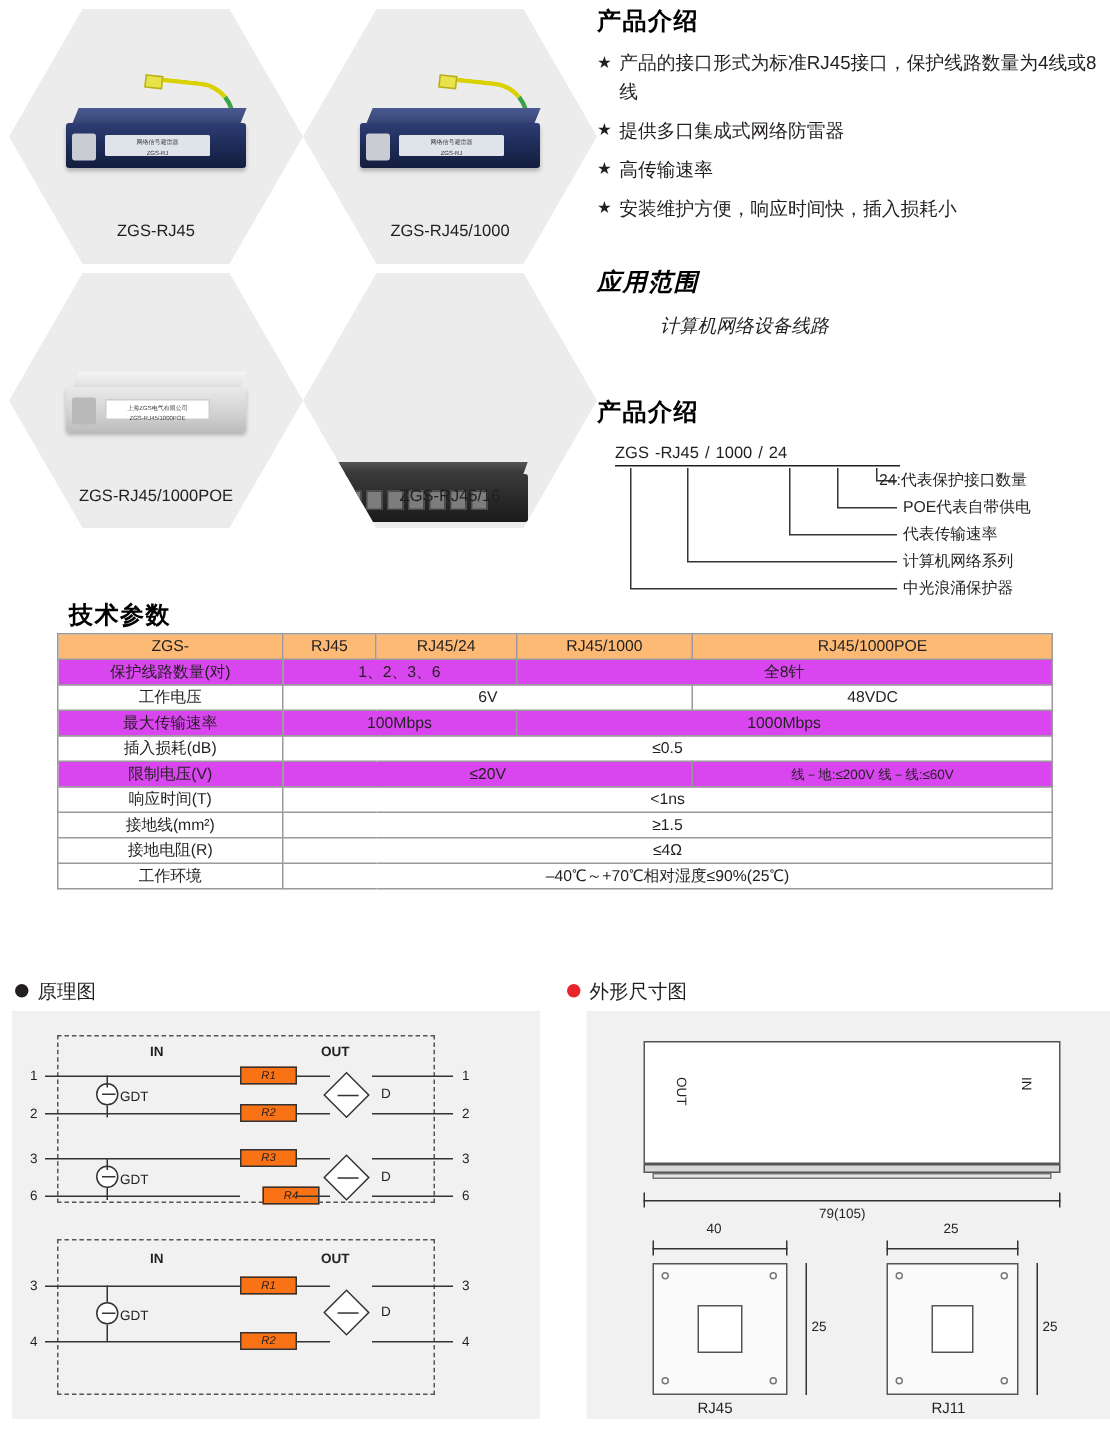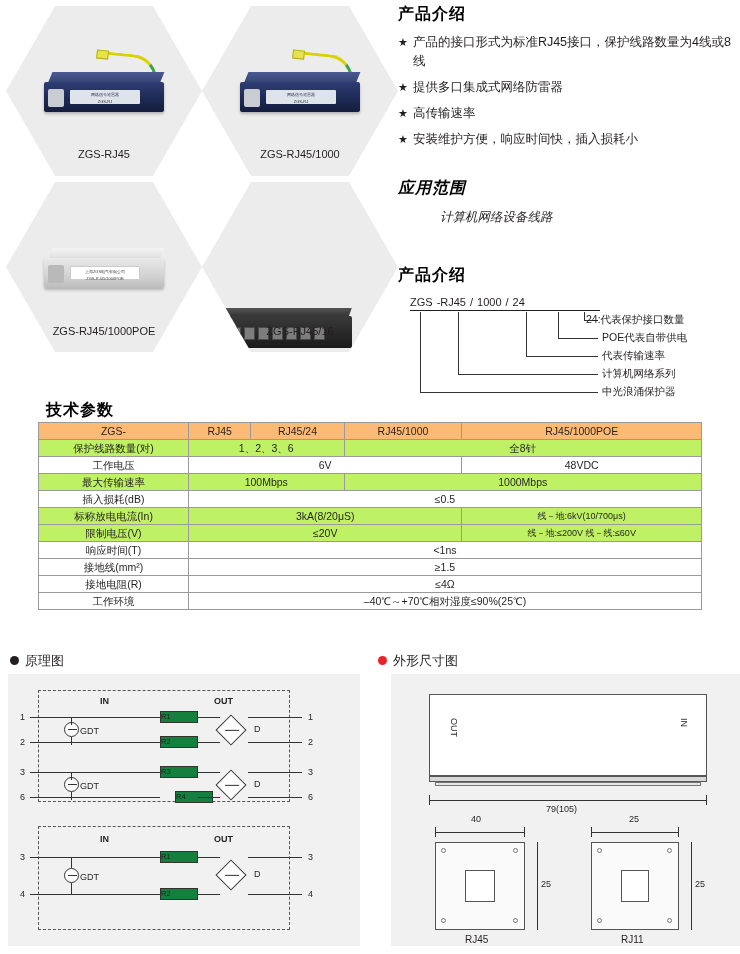--- a/index.html
+++ b/index.html
@@ -130,38 +130,38 @@
     position: absolute; left: 38px; top: 422px;
     width: 664px; border-collapse: collapse;
     font-size: 10.5px;
   }
   table.specs td {
     border: 1px solid #9a9a9a; height: 17px; text-align: center; padding: 0 2px;
     line-height: 15px;
   }
   table.specs tr.hdr td { background: #fdba74; font-weight: normal; }
   table.specs td.lbl { text-align: center; width: 150px; }
-  table.specs tr.alt td { background: #bef264; }
+  table.specs tr.alt td { background: #d946ef; }
 
   
   .dot-title { position: absolute; font-size: 13px; }
   .dot-title .dot {
     display: inline-block; width: 9px; height: 9px; border-radius: 50%;
     margin-right: 6px;
   }
   .panel {
     position: absolute; background: #f1f1f1;
   }
   .dashbox { position: absolute; border: 1px dashed #555; }
   .lbl-sm { position: absolute; font-size: 9px; }
   .line-h { position: absolute; height: 1px; background: #333; }
   .line-v { position: absolute; width: 1px; background: #333; }
   .resbox {
-    position: absolute; border: 1px solid #333; background: #15803d;
-    font-size: 7.5px; text-align: left; line-height: 9px;
+    position: absolute; border: 1px solid #333; background: #f97316;
+    font-size: 7.5px; text-align: center; line-height: 9px; font-style: italic;
   }
   .gdt {
     position: absolute; width: 15px; height: 15px; border: 1px solid #333;
     border-radius: 50%; background: #fff;
   }
   .gdt:before {
     content: ""; position: absolute; left: 3px; top: 6px; width: 9px; height: 1px; background: #333;
   }
   .bridge {
     position: absolute; width: 22px; height: 22px; border: 1px solid #333; background: #fff;
@@ -349,25 +349,20 @@
       <tr class="alt">
         <td class="lbl">最大传输速率</td>
         <td colspan="2">100Mbps</td>
         <td colspan="2">1000Mbps</td>
       </tr>
       <tr>
         <td class="lbl">插入损耗(dB)</td>
         <td colspan="4">≤0.5</td>
       </tr>
       <tr class="alt">
-        <td class="lbl">标称放电电流(In)</td>
-        <td colspan="3">3kA(8/20μS)</td>
-        <td style="font-size:9px;">线－地:6kV(10/700μs)</td>
-      </tr>
-      <tr class="alt">
         <td class="lbl">限制电压(V)</td>
         <td colspan="3">≤20V</td>
         <td style="font-size:9px;">线－地:≤200V 线－线:≤60V</td>
       </tr>
       <tr>
         <td class="lbl">响应时间(T)</td>
         <td colspan="4">&lt;1ns</td>
       </tr>
       <tr>
         <td class="lbl">接地线(mm²)</td>

